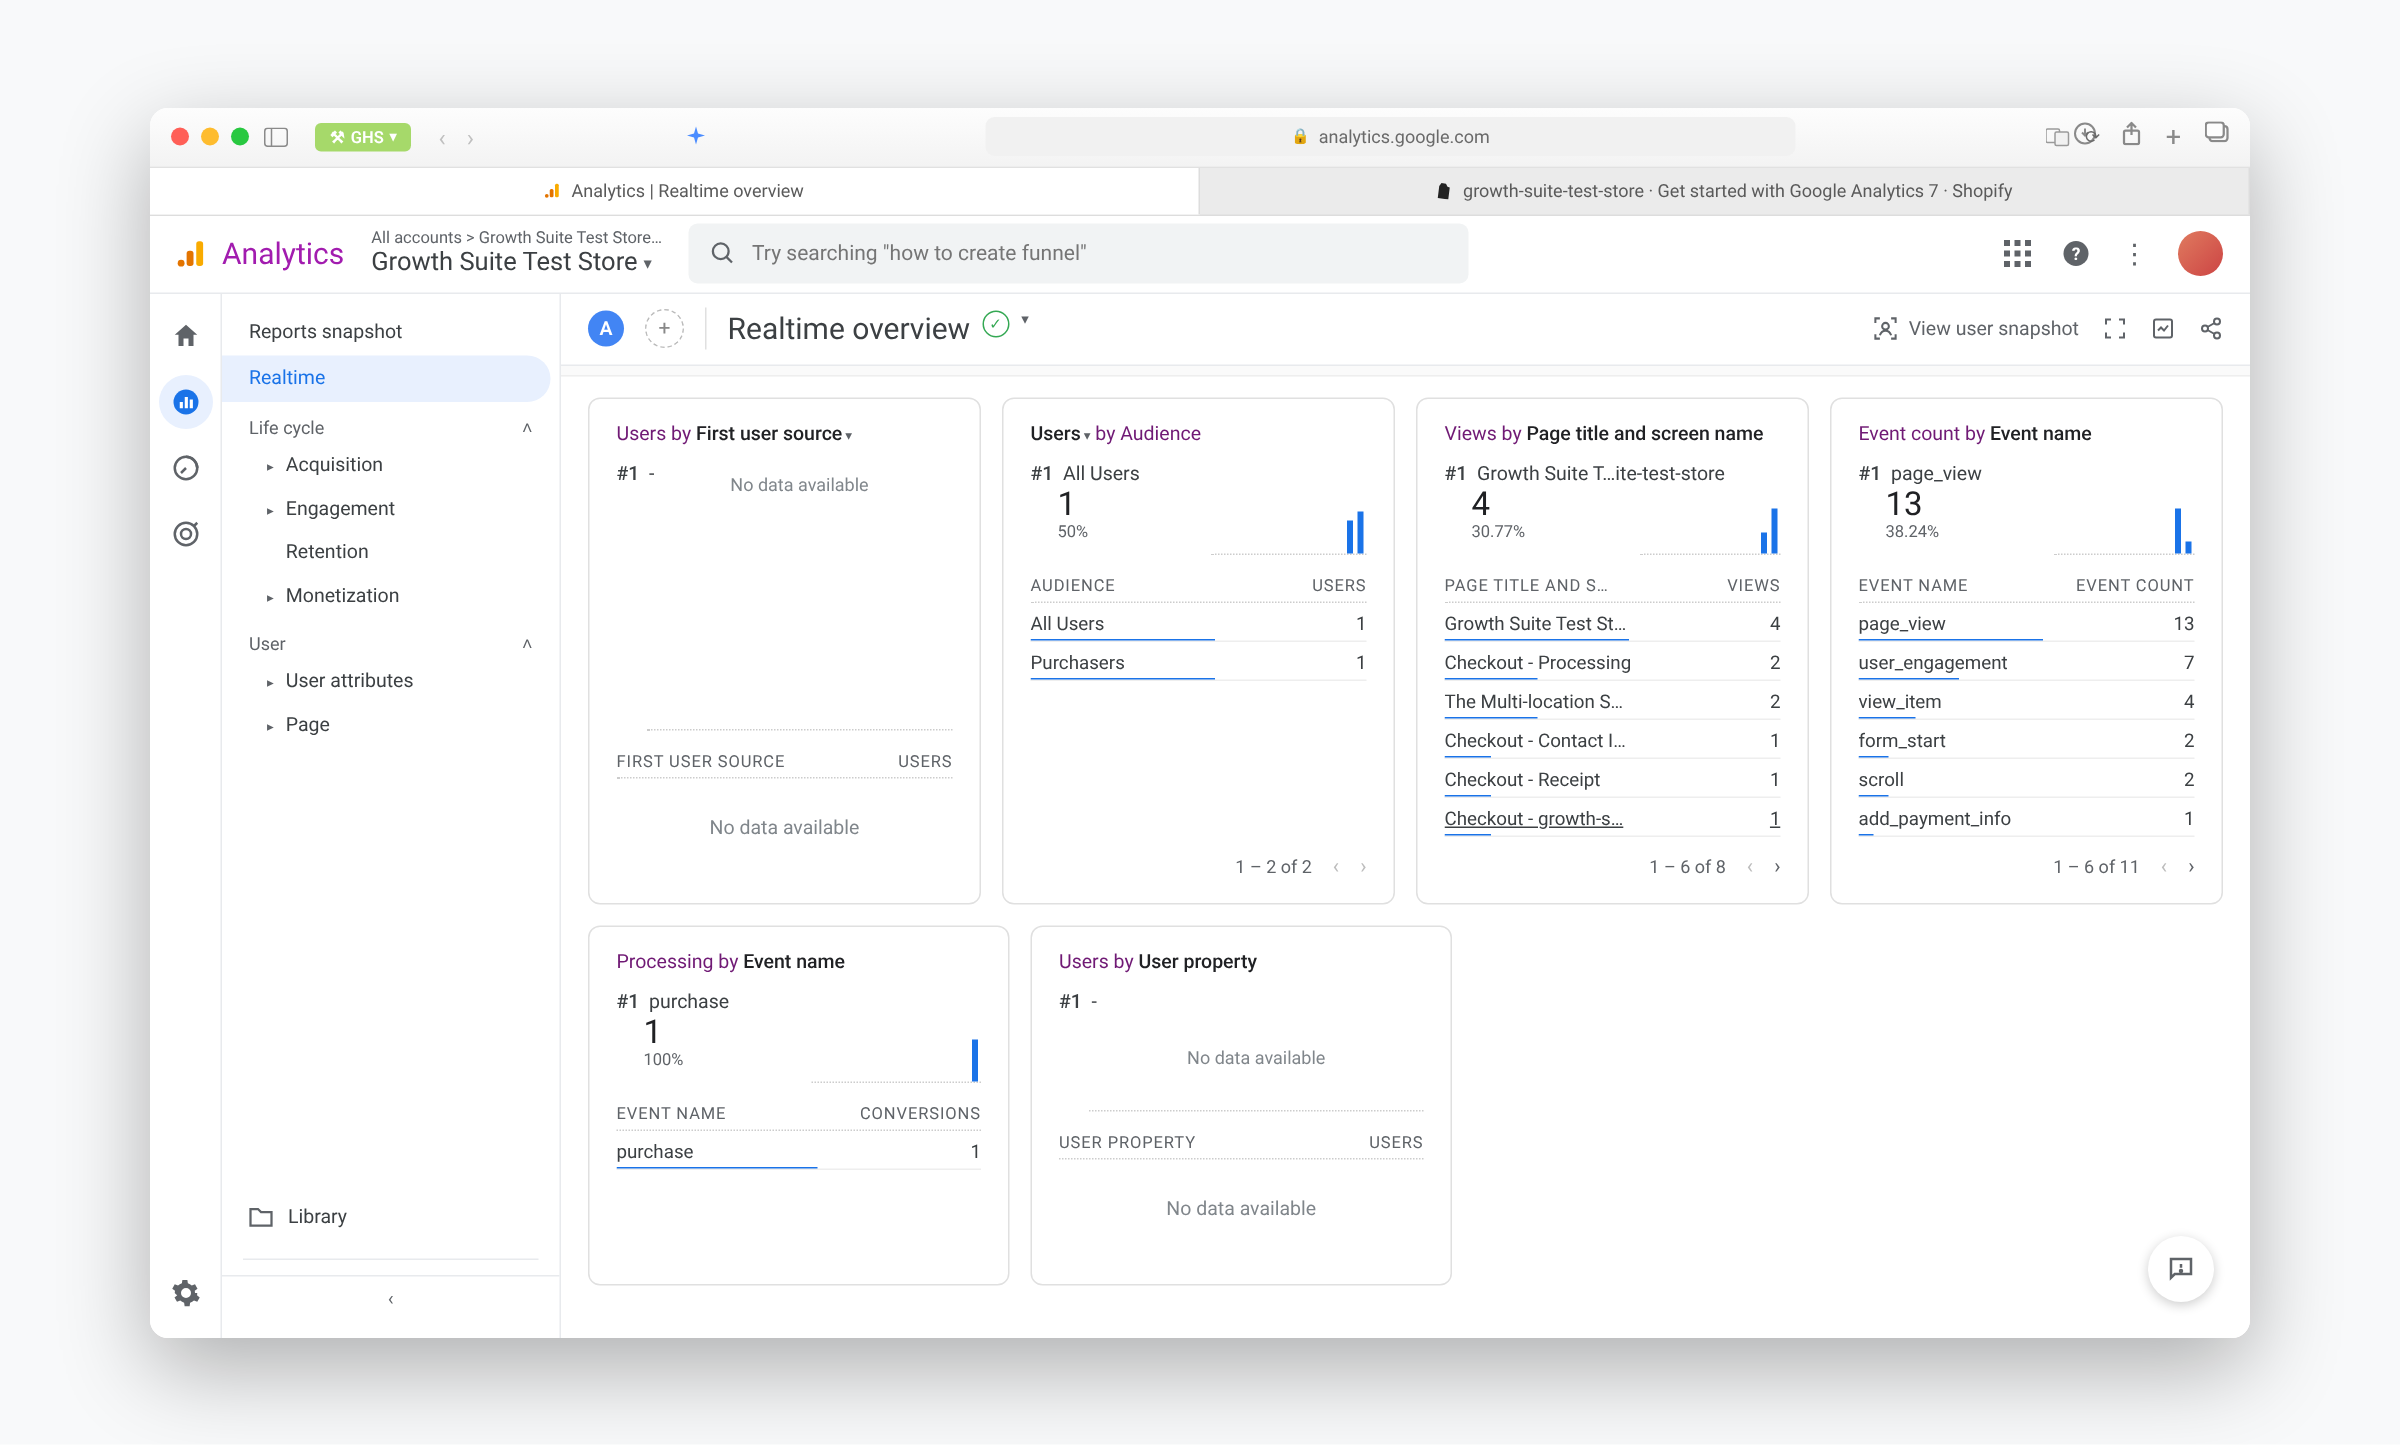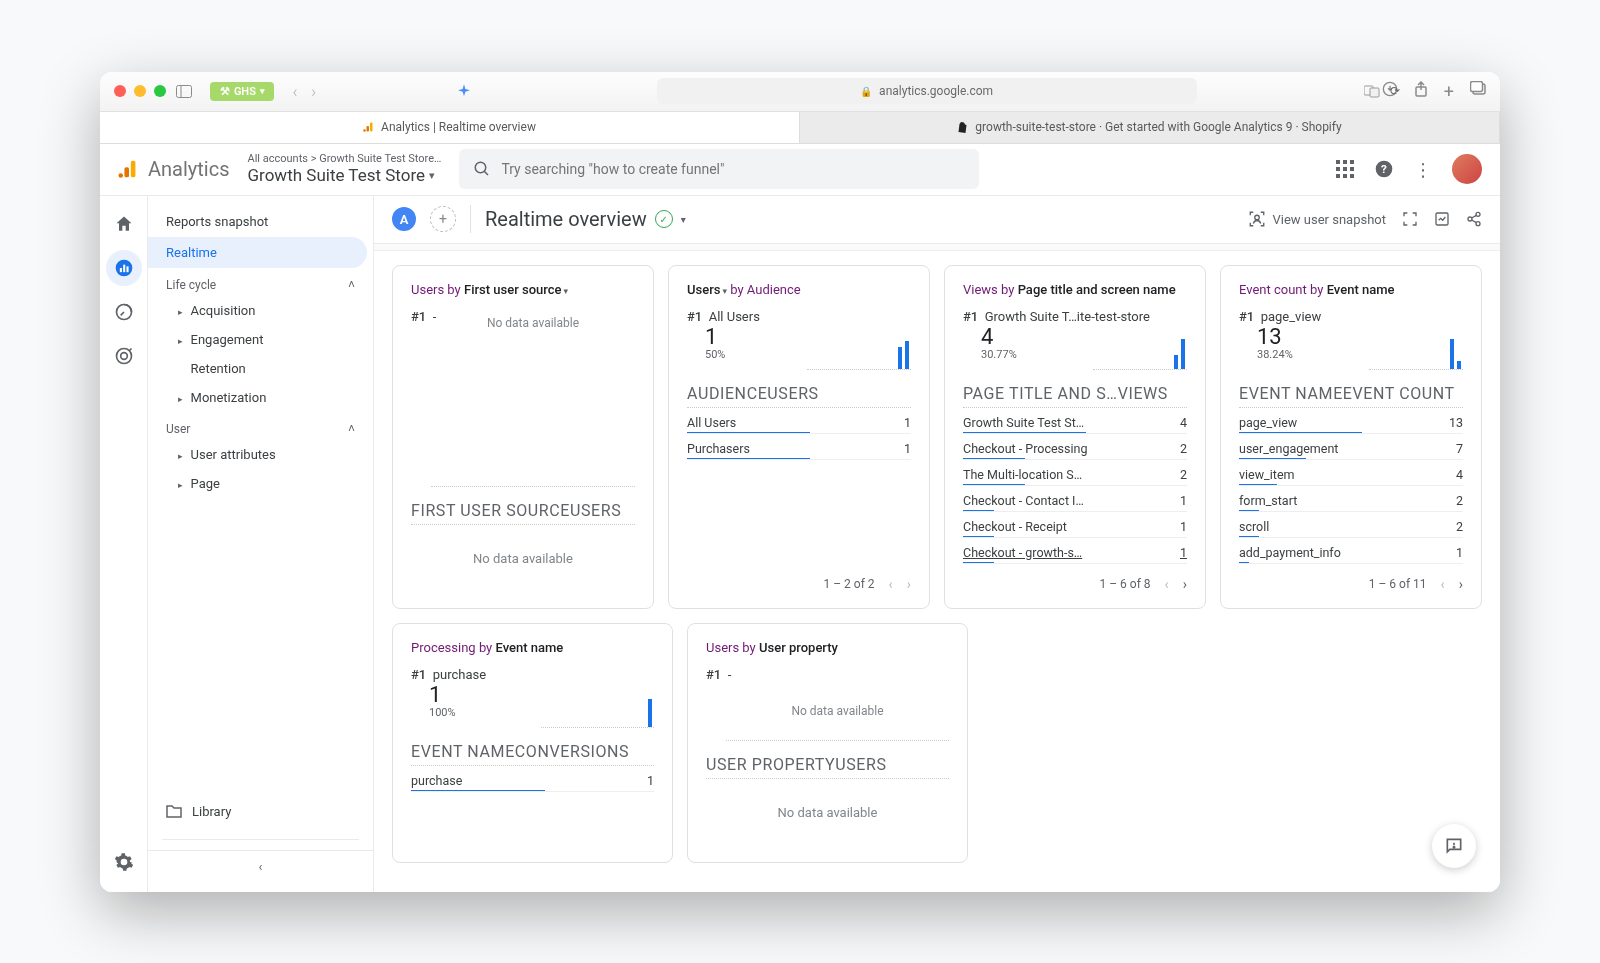--- a/index.html
+++ b/index.html
@@ -17,34 +17,34 @@
     .tb-right{display:flex; gap:16px; color:#8a8a8a; font-size:15px;}
     
     .browser-tabs{height:32px; display:flex; background:#ebebeb; border-bottom:1px solid #ddd; font-size:12px; color:#5a5a5a;}
     .btab{flex:1; display:flex; align-items:center; justify-content:center; gap:6px; border-right:1px solid #ddd;}
     .btab.active{background:#fff;}
     .ga-logo-sm{width:12px;height:12px;display:inline-flex;}
     
     .ga-header{height:52px; display:flex; align-items:center; padding:0 18px; border-bottom:1px solid #e8eaed; gap:18px;}
     .ga-logo{display:flex; align-items:center; gap:8px;}
     .ga-logo-icon{width:22px; height:22px;}
-    .ga-logo-text{font-size:20px; color:#737373;}
+    .ga-logo-text{font-size:20px; color:#a21caf;}
     .breadcrumb-block{display:flex; flex-direction:column; justify-content:center; line-height:1.2;}
     .crumb-top{font-size:11px; color:#5f6368;}
     .crumb-bottom{font-size:17px; color:#3c4043; display:flex; align-items:center; gap:4px;}
     .search{flex:0 0 520px; height:40px; background:#f1f3f4; border-radius:6px; display:flex; align-items:center; padding:0 14px; gap:10px; color:#5f6368;}
     .search input{border:none; background:transparent; outline:none; font-size:14px; width:100%; color:#5f6368;}
     .ga-header-right{margin-left:auto; display:flex; align-items:center; gap:20px; color:#5f6368;}
     .apps-icon{width:18px; height:18px;}
     .avatar{width:30px; height:30px; border-radius:50%; background:linear-gradient(135deg,#e07b5f,#c44);}
     
     .subheader{height:48px; display:flex; align-items:center; padding:6px 18px 6px 300px; border-bottom:1px solid #e8eaed; position:relative; gap:14px;}
     .pill-a{width:24px; height:24px; border-radius:50%; background:#4285f4; color:#fff; font-size:13px; font-weight:600; display:flex; align-items:center; justify-content:center;}
     .pill-plus{width:26px; height:26px; border-radius:50%; border:1.5px dashed #bbb; display:flex; align-items:center; justify-content:center; color:#888; font-size:14px;}
-    .sub-title{font-size:20px; color:#3c4043; display:flex; align-items:center; gap:8px;}
+    .sub-title{font-size:20px; color:#3c4043; display:flex; gap:8px;}
     .check-pill{width:18px; height:18px; border:1.5px solid #34a853; border-radius:50%; display:flex; align-items:center; justify-content:center; color:#34a853; font-size:10px;}
     .sub-right{margin-left:auto; display:flex; align-items:center; gap:16px; color:#5f6368; font-size:13px;}
     .sub-right-item{display:flex; align-items:center; gap:6px;}
     
     .main{flex:1; display:flex; overflow:hidden;}
     .rail{width:48px; background:#fff; border-right:1px solid #e8eaed; display:flex; flex-direction:column; align-items:center; padding-top:10px; gap:8px;}
     .rail-btn{width:36px; height:36px; border-radius:50%; display:flex; align-items:center; justify-content:center; color:#5f6368;}
     .rail-btn.active{background:#e8f0fe; color:#1a73e8;}
     .rail-bottom{margin-top:auto; margin-bottom:12px;}
     .sidebar{width:226px; background:#fff; border-right:1px solid #e8eaed; padding:10px 0; display:flex; flex-direction:column; font-size:13px; color:#3c4043; position:relative;}
@@ -67,21 +67,21 @@
     .dropdown-caret{font-size:9px; color:#5f6368; margin-left:2px;}
     .rank-line{font-size:13px; color:#3c4043; margin-bottom:2px;}
     .rank-num{font-weight:500;}
     .big-metric{font-size:22px; color:#202124; margin-left:18px; line-height:1;}
     .pct{font-size:11px; color:#5f6368; margin-left:18px;}
     .metric-spark{display:flex; align-items:flex-end; justify-content:space-between; margin-top:-30px;}
     .spark-area{flex:1; height:40px; margin-left:60px; position:relative; border-bottom:1px dotted #ccc;}
     .spark-bars{position:absolute; right:2px; bottom:0; display:flex; gap:3px; align-items:flex-end;}
     .spark-bar{width:4px; background:#1a73e8;}
     .no-data-center{color:#80868b; font-size:13px; text-align:center; padding:26px 0;}
-    .tbl-head{display:flex; font-size:16px; letter-spacing:0.6px; color:#5f6368; border-bottom:1px dotted #ccc; padding:4px 0; margin-top:10px;}
+    .tbl-head{display:flex; justify-content:space-between; font-size:11px; letter-spacing:0.6px; color:#5f6368; border-bottom:1px dotted #ccc; padding:4px 0; margin-top:10px;gap:43px;}
     .tbl-row{display:flex; justify-content:space-between; font-size:12.5px; color:#3c4043; padding:7px 0 3px; border-bottom:1px solid #eee; position:relative;}
     .tbl-row::after{content:""; position:absolute; left:0; bottom:-1px; height:2px; background:#1a73e8;}
     .pager{margin-top:auto; padding-top:12px; display:flex; justify-content:flex-end; align-items:center; gap:14px; font-size:12px; color:#5f6368;}
     .pager .arrow{color:#bdbdbd; font-size:14px;}
     .pager .arrow.active{color:#5f6368;}
     .fab{position:absolute; right:24px; bottom:24px; width:44px; height:44px; border-radius:50%; background:#fff; box-shadow:0 2px 8px rgba(0,0,0,0.2); display:flex; align-items:center; justify-content:center; color:#5f6368; font-size:18px;}
     svg{display:block;}
     .hidden-strip{height:7px; background:#fafafa; border-bottom:1px solid #eee; margin:-16px -18px 14px; font-size:8px; color:#bbb; text-align:right; padding-right:6px; overflow:hidden;}
   </style>
 </head>
@@ -160,21 +160,21 @@
           </svg>
         </span>
       <span>Analytics | Realtime overview</span>
     </div>
     <div class="btab">
       <span style="width:12px;height:12px;">
           <svg viewBox="0 0 24 24">
             <path d="M5 6l3-4 6 1 2 4 3 1-2 16-14-2z" fill="#222"></path>
           </svg>
         </span>
-      <span>growth-suite-test-store · Get started with Google Analytics 9 · Shopify</span>
+      <span>growth-suite-test-store · Get started with Google Analytics 7 · Shopify</span>
     </div>
   </div>
 
   <div class="ga-header">
     <div class="ga-logo">
       <span class="ga-logo-icon">
           <svg viewBox="0 0 24 24">
             <rect x="14" y="3" width="5" height="18" rx="2" fill="#f9ab00"></rect>
             <rect x="7" y="10" width="5" height="11" rx="2" fill="#e37400"></rect>
             <circle cx="3" cy="19" r="2.5" fill="#e37400"></circle>

